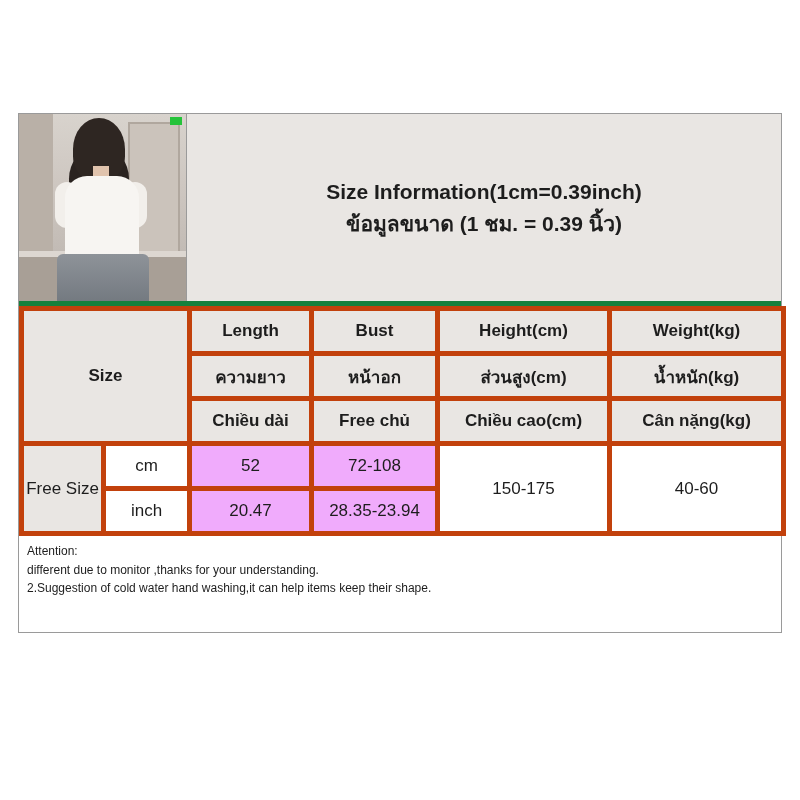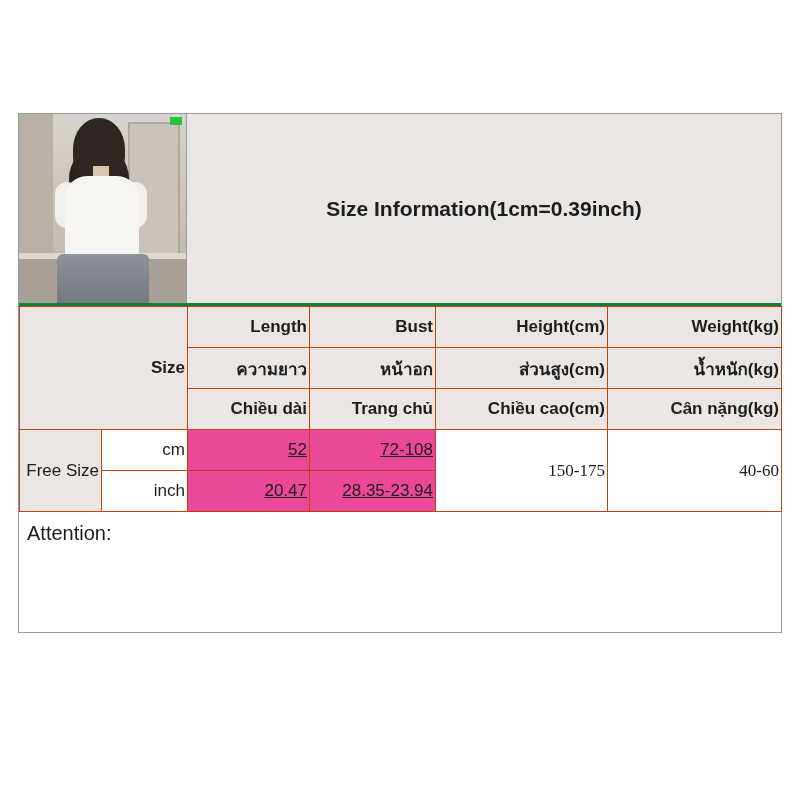--- a/index.html
+++ b/index.html
@@ -26,21 +26,21 @@
     height: 520px;
     border: 1px solid #9a9a9a;
     box-sizing: border-box;
     background: #ffffff;
   }
 
   
   .header-band {
     display: flex;
     height: 192px;
-    border-bottom: 3px solid #15803d;
+    border-bottom: 5px solid #15803d;
     box-sizing: border-box;
   }
 
   .photo-cell {
     width: 168px;
     flex: 0 0 168px;
     border-right: 1px solid #9a9a9a;
     box-sizing: border-box;
     position: relative;
     overflow: hidden;
@@ -148,22 +148,22 @@
     white-space: nowrap;
   }
 
   
   table.size-table {
     width: 100%;
     border-collapse: collapse;
     table-layout: fixed;
   }
   table.size-table td {
-    border: 1px solid #c2410c;
-    text-align: right;
+    border: 5px solid #c2410c;
+    text-align: center;
     vertical-align: middle;
     font-size: 17px;
     color: #1d1d1d;
     height: 40px;
     padding: 0 2px;
   }
   .hdr {
     background: #e9e6e3;
     font-weight: bold;
   }
@@ -178,39 +178,37 @@
     font-size: 17px;
   }
   .unit {
     background: #ffffff;
     font-weight: normal;
     font-size: 16px;
   }
   .tall {
     background: #ffffff;
     font-size: 17px;
-    font-family: Liberation Serif, serif;
   }
   .val {
-    background: #ec4899;
-    text-decoration: underline;
+    background: #f0abfc;
   }
 
   
   col.c-size   { width: 82px; }
   col.c-unit   { width: 86px; }
   col.c-length { width: 122px; }
   col.c-bust   { width: 126px; }
   col.c-height { width: 172px; }
   col.c-weight { width: 174px; }
 
   
   .attention {
     padding: 6px 8px 8px 8px;
-    font-size: 20px;
+    font-size: 12px;
     line-height: 1.55;
     color: #1d1d1d;
   }
   .attention div {
     white-space: nowrap;
   }
 </style>
 </head>
 <body>
 
@@ -231,20 +229,21 @@
           <div class="sleeve-l"></div>
           <div class="sleeve-r"></div>
           <div class="shirt"></div>
           <div class="skirt"></div>
           <div class="green-dot"></div>
         </div>
       </div>
 
       <div class="title-cell">
         <div class="title-line">Size Information(1cm=0.39inch)</div>
+        <div class="title-line">ข้อมูลขนาด (1 ชม. = 0.39 นิ้ว)</div>
       </div>
     </div>
 
     <table class="size-table">
       <colgroup>
         <col class="c-size">
           <col class="c-unit">
           <col class="c-length">
         <col class="c-bust">
           <col class="c-height">
@@ -259,21 +258,21 @@
           <td class="hdr">Weight(kg)</td>
         </tr>
         <tr>
           <td class="hdr">ความยาว</td>
           <td class="hdr">หน้าอก</td>
           <td class="hdr">ส่วนสูง(cm)</td>
           <td class="hdr">น้ำหนัก(kg)</td>
         </tr>
         <tr>
           <td class="hdr">Chiều dài</td>
-          <td class="hdr">Trang chủ</td>
+          <td class="hdr">Free chủ</td>
           <td class="hdr">Chiều cao(cm)</td>
           <td class="hdr">Cân nặng(kg)</td>
         </tr>
         <tr>
           <td class="free-size" rowspan="2">Free Size</td>
           <td class="unit">cm</td>
           <td class="val">52</td>
           <td class="val">72-108</td>
           <td class="tall" rowspan="2">150-175</td>
           <td class="tall" rowspan="2">40-60</td>
@@ -281,16 +280,18 @@
         <tr>
           <td class="unit">inch</td>
           <td class="val">20.47</td>
           <td class="val">28.35-23.94</td>
         </tr>
       </tbody>
     </table>
 
     <div class="attention">
       <div>Attention:</div>
+      <div>different due to monitor ,thanks for your understanding.</div>
+      <div>2.Suggestion of cold water hand washing,it can help items keep their shape.</div>
     </div>
 
   </div>
 </div>
 
 </body></html>

